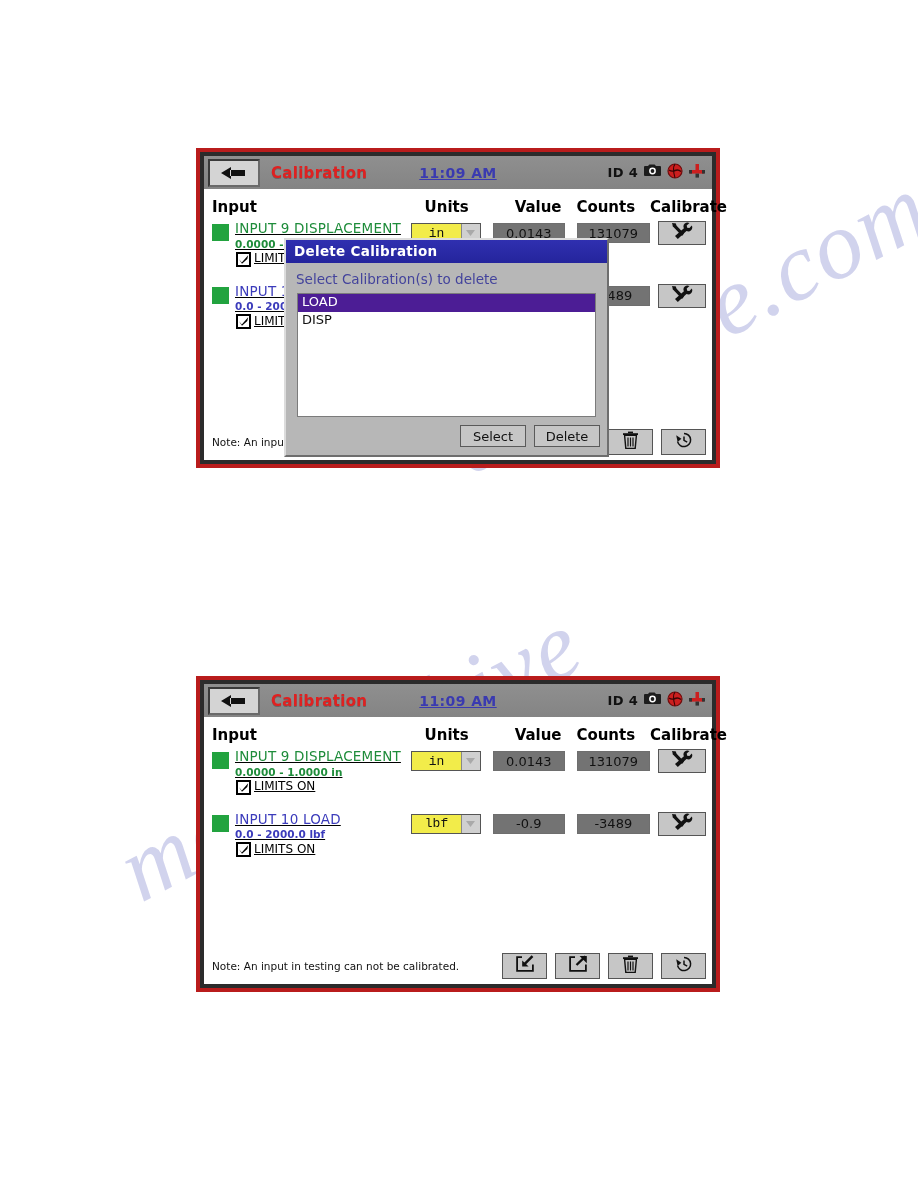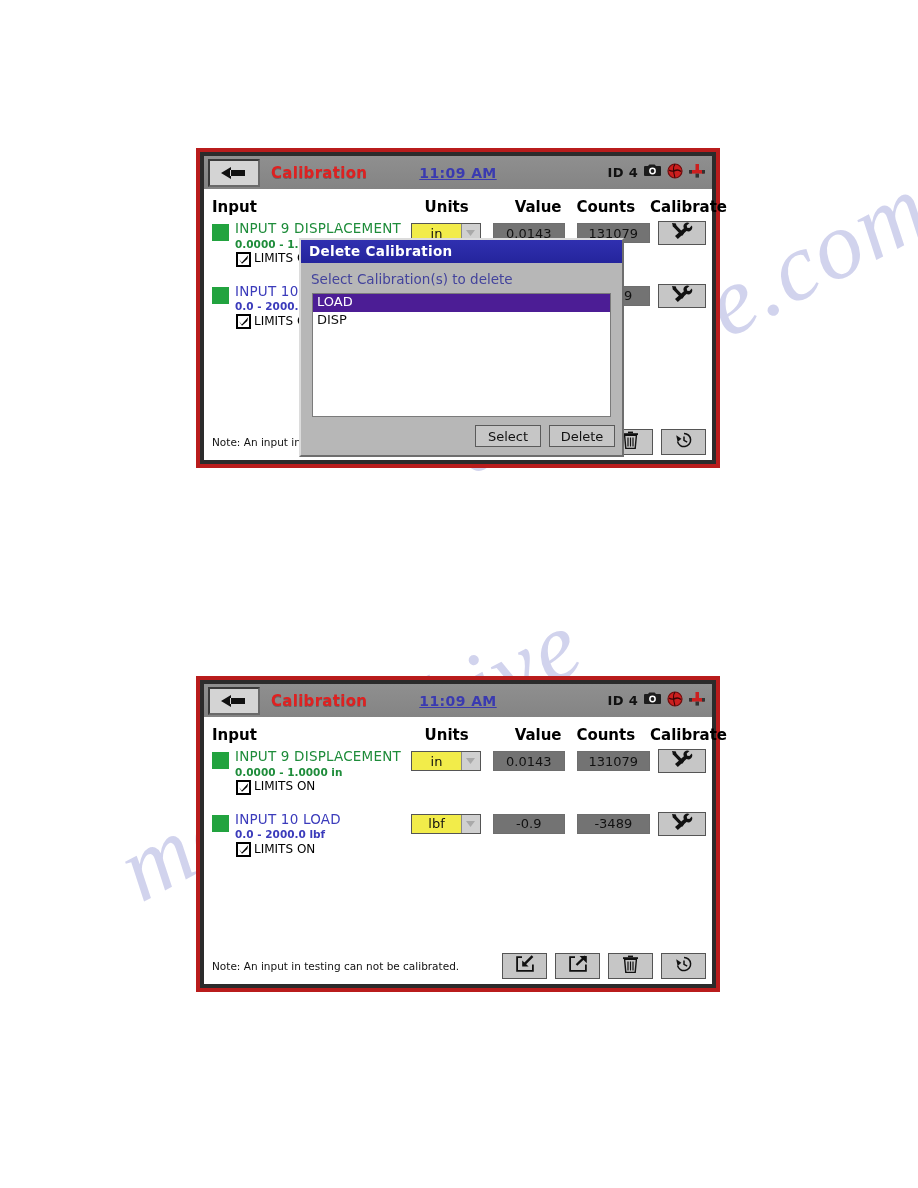--- a/index.html
+++ b/index.html
@@ -113,21 +113,21 @@
     display:flex;
     margin-top:5px;
   }
   .inputcell{ width:232px; display:flex; }
   .statusbox{
     width:17px;height:17px;
     background:#22a33f;
     margin-top:3px;margin-right:6px;
     flex:0 0 auto;
   }
-  .inputmeta{ line-height:1.15; }
+  .inputmeta{ line-height:1.15;text-decoration:underline; }
   .in-name{ font-size:13.5px; font-weight:500; letter-spacing:.2px;}
   .in-range{ font-size:10.5px; font-weight:bold; margin-top:1px;}
   .green{ color:#1e8c3a; }
   .blue { color:#3b3bbb; }
   .limits{
     display:flex;align-items:center;
     margin-top:2px;margin-left:1px;
   }
   .cbx{
     width:15px;height:15px;
@@ -143,21 +143,21 @@
     width:80px;height:20px;
     display:flex;
     border:1px solid #555;
     box-sizing:border-box;
     align-self:flex-start;
     margin-top:2px;
   }
   .unitsel .val{
     flex:1;background:#f2ec4a;
     display:flex;align-items:center;justify-content:center;
-    font-size:13px;color:#111;
+    font-size:13px;color:#111;font-family:Liberation Mono, monospace;
   }
   .unitsel .arrow{
     width:18px;background:#d0d0d0;
     border-left:1px solid #888;
     display:flex;align-items:center;justify-content:center;
   }
   .fieldbox{
     width:84px;height:20px;margin-left:12px;
     background:#737373;
     border:1px solid #6e6e6e;
@@ -192,21 +192,21 @@
     width:45px;height:26px;
     background:#c6c6c6;
     border:1px solid #555;
     box-sizing:border-box;
     display:flex;align-items:center;justify-content:center;
   }
 
   
   .dialog{
     position:absolute;
-    left:95px; top:49px;
+    left:80px; top:49px;
     width:325px; height:219px;
     background:#b7b7b7;
     border:2px solid #6e6e6e;
     border-top-color:#dcdcdc;border-left-color:#dcdcdc;
     box-sizing:border-box;
     display:flex;flex-direction:column;
     z-index:5;
   }
   .dlg-title{
     background:#2a2aa8;

